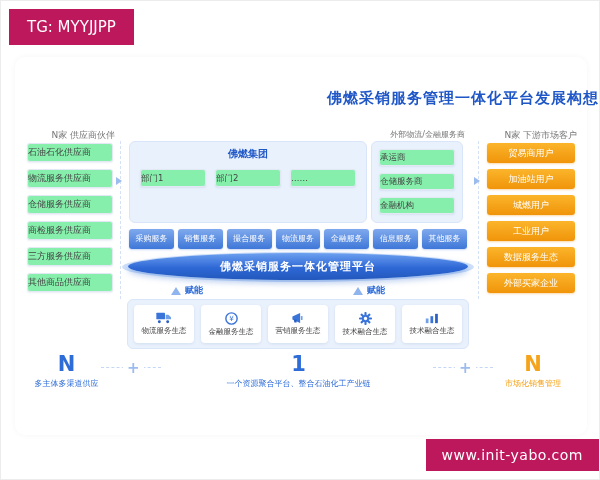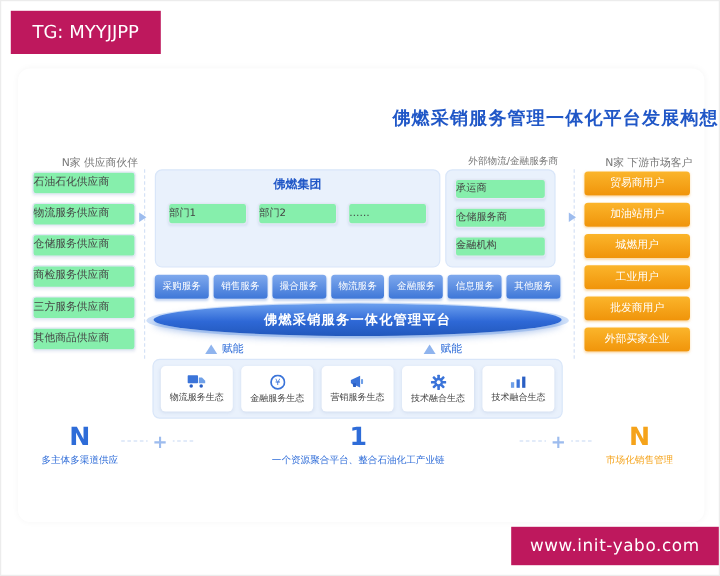--- a/index.html
+++ b/index.html
@@ -36,21 +36,21 @@
   .customer{height:20px;line-height:20px;margin-bottom:6px;border-radius:3px;background:linear-gradient(180deg,#FBB52B,#F0940A);color:#fff;font-size:9px;text-align:center;box-shadow:0 1px 2px rgba(240,148,10,.35);}
 
   .services{position:absolute;left:128px;top:228px;width:338px;display:flex;gap:4px;z-index:2;}
   .service{flex:1;height:20px;line-height:20px;border-radius:3px;background:linear-gradient(180deg,#7FA9ED,#3E77D8);color:#fff;font-size:8px;text-align:center;box-shadow:0 1px 2px rgba(62,119,216,.3);}
 
   .platform-glow{position:absolute;left:121px;top:251px;width:352px;height:30px;border-radius:50%;background:#CFE0F9;z-index:1;}
   .platform{position:absolute;left:127px;top:252px;width:340px;height:27px;border-radius:50%;background:linear-gradient(180deg,#6CA0EF 0%,#2E68D6 55%,#2258BC 100%);color:#fff;font-weight:bold;font-size:11px;text-align:center;line-height:27px;letter-spacing:1px;box-shadow:0 3px 6px rgba(35,96,204,.35);z-index:3;}
 
   .empower{position:absolute;top:283px;display:flex;align-items:center;gap:4px;z-index:2;}
   .empower .arr{width:0;height:0;border-left:5px solid transparent;border-right:5px solid transparent;border-bottom:8px solid #8FB4EE;}
-  .empower .lbl{color:#2E6CD8;font-size:9px;font-weight:normal;}
+  .empower .lbl{color:#2E6CD8;font-size:9px;font-weight:bold;}
   .empower-left{left:170px;}
   .empower-right{left:352px;}
 
   .eco{position:absolute;left:126px;top:298px;width:342px;height:50px;background:#E9F1FC;border:1px solid #D9E6F9;border-radius:6px;display:flex;justify-content:center;align-items:center;gap:7px;z-index:2;}
   .eco-card{width:60px;height:38px;background:#fff;border-radius:4px;box-shadow:0 1px 3px rgba(60,90,160,.12);display:flex;flex-direction:column;align-items:center;justify-content:center;gap:2px;}
   .eco-card .lbl{font-size:7.5px;color:#444;white-space:nowrap;}
   .eco-card svg{display:block;}
 
   .fg{position:absolute;text-align:center;z-index:2;}
   .fg .val{font-size:21px;font-weight:bold;line-height:22px;}
@@ -112,21 +112,21 @@
     <div class="box">仓储服务商</div>
     <div class="box">金融机构</div>
   </div>
 
   <div class="col-label lbl-customers">N家 下游市场客户</div>
   <div class="customers">
     <div class="customer">贸易商用户</div>
     <div class="customer">加油站用户</div>
     <div class="customer">城燃用户</div>
     <div class="customer">工业用户</div>
-    <div class="customer">批发商用户</div>
+    <div class="customer">数据服务生态</div>
     <div class="customer">外部买家企业</div>
   </div>
 
   <div class="services">
     <div class="service">采购服务</div>
     <div class="service">销售服务</div>
     <div class="service">撮合服务</div>
     <div class="service">物流服务</div>
     <div class="service">金融服务</div>
     <div class="service">信息服务</div>

